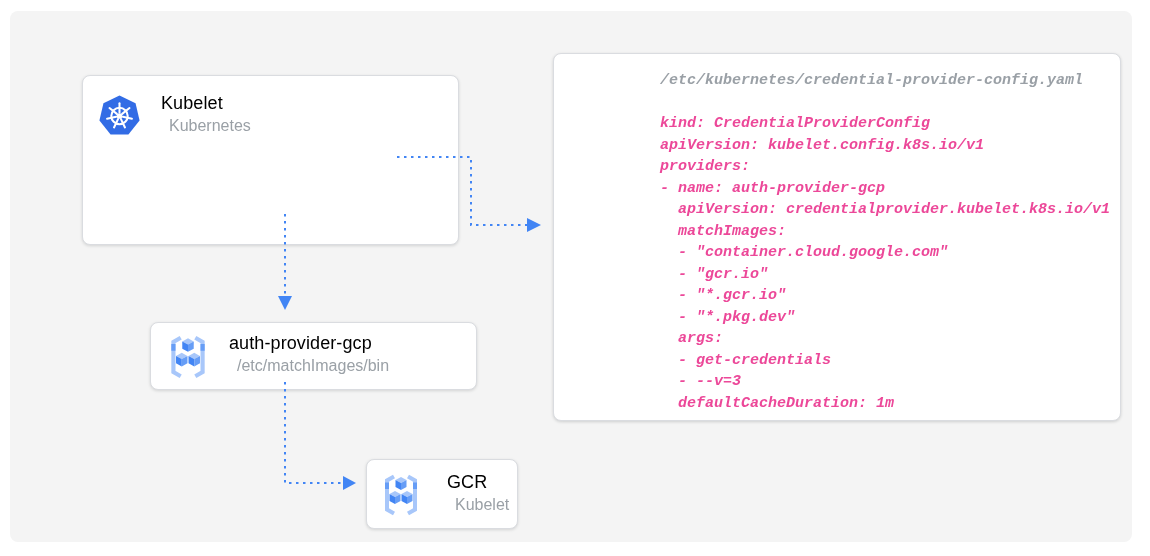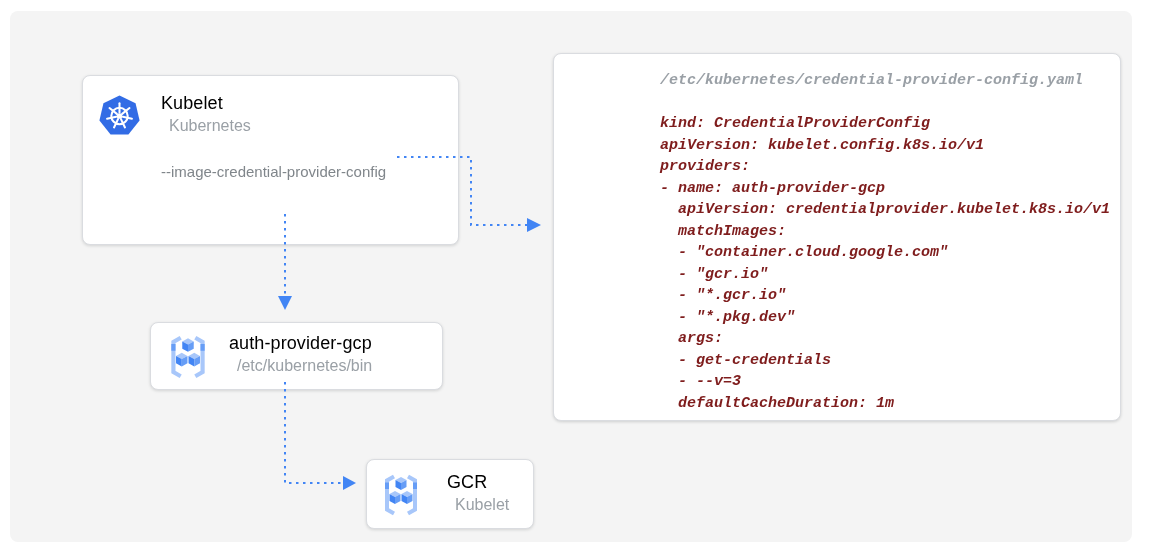--- a/index.html
+++ b/index.html
@@ -19,22 +19,22 @@
   }
   .node {
     position: absolute;
     background: #ffffff;
     border: 1px solid #DADCE0;
     border-radius: 8px;
     box-shadow: 0 1px 3px rgba(60,64,67,.18);
     box-sizing: border-box;
   }
   .kubelet-box { left: 72px; top: 64px; width: 377px; height: 170px; }
-  .provider-box { left: 140px; top: 311px; width: 293px; height: 68px; }
-  .gcr-box { left: 356px; top: 448px; width: 168px; height: 70px; }
+  .provider-box { left: 140px; top: 311px; width: 327px; height: 68px; }
+  .gcr-box { left: 356px; top: 448px; width: 152px; height: 70px; }
 
   .node .icon { position: absolute; }
   .kubelet-box .icon { left: 13px; top: 17px; }
   .provider-box .icon { left: 12px; top: 9px; }
   .gcr-box .icon { left: 10px; top: 11px; }
 
   .node-title {
     position: absolute; left: 78px;
     font-size: 18px; color: #000000; letter-spacing: .1px;
   }
@@ -72,21 +72,21 @@
     font-size: 15px;
     line-height: 21.5px;
   }
   .code-path {
     color: #9AA0A6;
     font-weight: bold;
     white-space: pre;
     margin-bottom: 21.5px;
   }
   .code-lines {
-    color: #7f1d1d;
+    color: #ec4899;
     font-weight: bold;
     white-space: pre;
   }
 
   .arrows {
     position: absolute; left: 0; top: 0;
     pointer-events: none;
   }
 </style>
 </head>
@@ -107,21 +107,20 @@
           <line x1="22.5" y1="26.2" x2="18.4" y2="34.7"></line>
           <line x1="20.6" y1="23.8" x2="11.3" y2="25.9"></line>
           <line x1="21.3" y1="20.8" x2="13.8" y2="14.9"></line>
         </g>
         <circle cx="24" cy="23" r="2.9" fill="#ffffff"></circle>
       </svg>
     </span>
     <div class="node-title">Kubelet</div>
     <div class="node-subtitle">Kubernetes</div>
     <div class="flags">
-      <div>--image-credential-provider-config</div>
     </div>
   </div>
 
   <div class="node provider-box">
     <span class="icon">
       <svg width="50" height="50" viewBox="0 0 48 48">
         <g fill="none" stroke-linecap="butt">
           <polyline points="17,5.5 10,9.5 10,38.5 17,42.5" stroke-width="4" stroke="#A8C7FA"></polyline>
           <line x1="10" y1="11.5" x2="10" y2="18" stroke-width="4" stroke="#669DF6"></line>
           <polyline points="31,5.5 38,9.5 38,38.5 31,42.5" stroke-width="4" stroke="#A8C7FA"></polyline>
@@ -134,21 +133,21 @@
           <polygon points="18,20 23.5,23 18,26 12.5,23" fill="#A8C7FA"></polygon>
           <polygon points="12.5,23 18,26 18,33 12.5,30" fill="#4285F4"></polygon>
           <polygon points="18,26 23.5,23 23.5,30 18,33" fill="#669DF6"></polygon>
           <polygon points="30,20 35.5,23 30,26 24.5,23" fill="#A8C7FA"></polygon>
           <polygon points="24.5,23 30,26 30,33 24.5,30" fill="#4285F4"></polygon>
           <polygon points="30,26 35.5,23 35.5,30 30,33" fill="#669DF6"></polygon>
         </g>
       </svg>
     </span>
     <div class="node-title">auth-provider-gcp</div>
-    <div class="node-subtitle">/etc/kubernetes/bin</div>
+    <div class="node-subtitle">/etc/matchImages/bin</div>
   </div>
 
   <div class="node gcr-box">
     <span class="icon">
       <svg width="48" height="48" viewBox="0 0 48 48">
         <g fill="none" stroke-linecap="butt">
           <polyline points="17,5.5 10,9.5 10,38.5 17,42.5" stroke-width="4" stroke="#A8C7FA"></polyline>
           <line x1="10" y1="11.5" x2="10" y2="18" stroke-width="4" stroke="#669DF6"></line>
           <polyline points="31,5.5 38,9.5 38,38.5 31,42.5" stroke-width="4" stroke="#A8C7FA"></polyline>
           <line x1="38" y1="11.5" x2="38" y2="18" stroke-width="4" stroke="#669DF6"></line>

